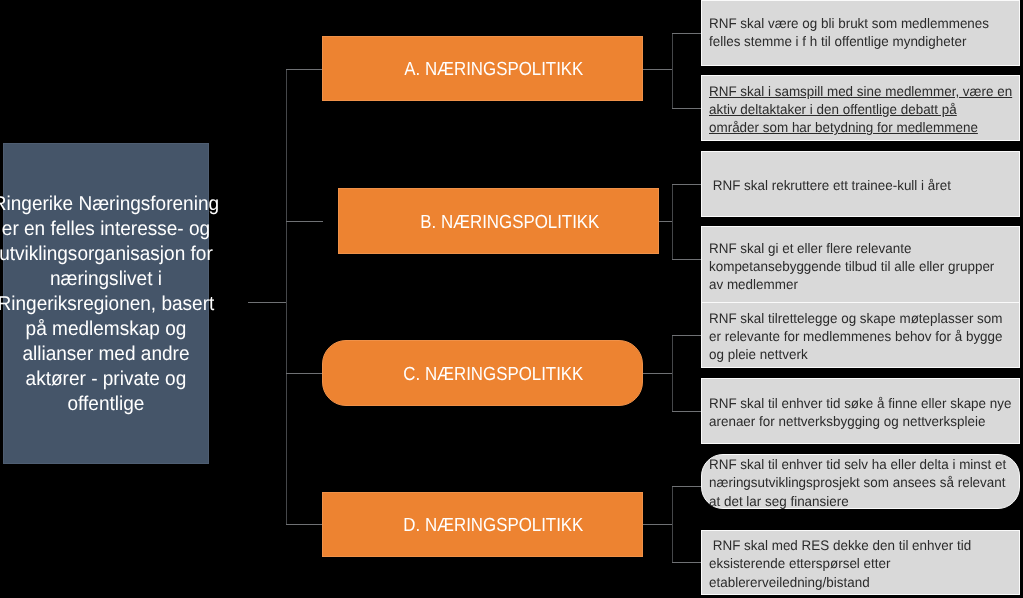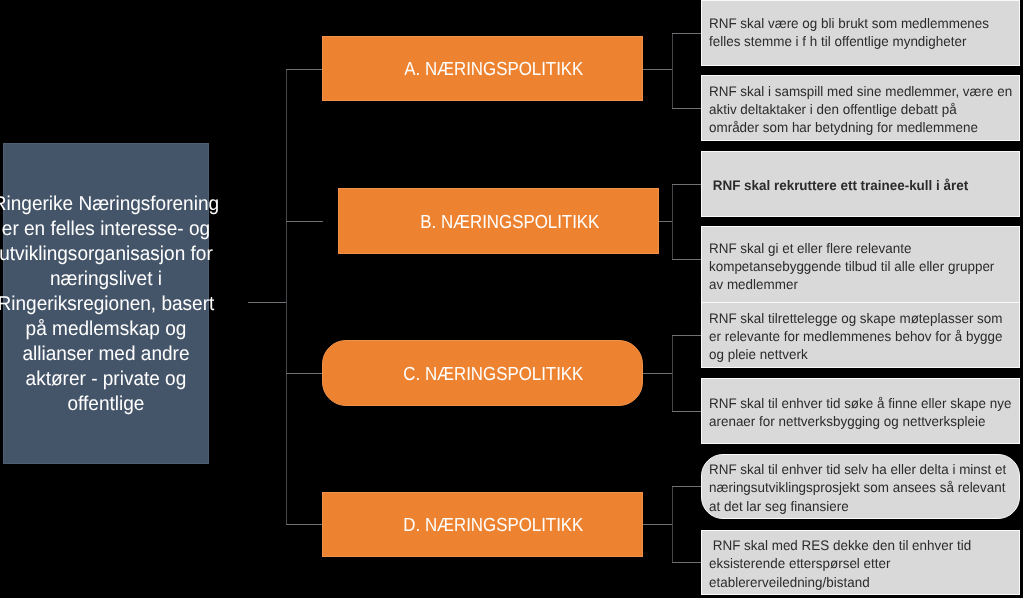--- a/index.html
+++ b/index.html
@@ -92,38 +92,38 @@
   <div class="node branch-node" style="left:322px;top:340px;width:321px;height:66px;border-radius:24px;">
     <span>C. NÆRINGSPOLITIKK</span>
   </div>
   <div class="node branch-node" style="left:322px;top:492px;width:321px;height:65px;">
     <span>D. NÆRINGSPOLITIKK</span>
   </div>
 
   <div class="node leaf-node" style="left:701px;top:0px;width:319px;height:66px;">
     <div id="leaf-a1-text">RNF skal være og bli brukt som medlemmenes<br>felles stemme i f h til offentlige myndigheter</div>
   </div>
-  <div class="node leaf-node" style="left:701px;top:75px;width:319px;height:66px;">
+  <div class="node leaf-node" style="left:701px;top:75px;width:319px;height:66px;text-decoration:underline;">
     <div>RNF skal i samspill med sine medlemmer, være en<br>aktiv deltaktaker i den offentlige debatt på<br>områder som har betydning for medlemmene</div>
   </div>
 
-  <div class="node leaf-node" style="left:701px;top:151px;width:319px;height:66px;font-weight:bold;">
+  <div class="node leaf-node" style="left:701px;top:151px;width:319px;height:66px;">
     <div> RNF skal rekruttere ett trainee-kull i året</div>
   </div>
   <div class="node leaf-node" style="left:701px;top:226px;width:319px;height:78px;">
     <div>RNF skal gi et eller flere relevante<br>kompetansebyggende tilbud til alle eller grupper<br>av medlemmer</div>
   </div>
 
   <div class="node leaf-node" style="left:701px;top:302px;width:319px;height:66px;">
     <div>RNF skal tilrettelegge og skape møteplasser som<br>er relevante for medlemmenes behov for å bygge<br>og pleie nettverk</div>
   </div>
   <div class="node leaf-node" style="left:701px;top:378px;width:319px;height:66px;">
     <div>RNF skal til enhver tid søke å finne eller skape nye<br>arenaer for nettverksbygging og nettverkspleie</div>
   </div>
 
-  <div class="node leaf-node" style="left:701px;top:454px;width:319px;height:65px;border-radius:22px;">
+  <div class="node leaf-node" style="left:701px;top:454px;width:319px;height:55px;border-radius:22px;">
     <div>RNF skal til enhver tid selv ha eller delta i minst et<br>næringsutviklingsprosjekt som ansees så relevant<br>at det lar seg finansiere</div>
   </div>
   <div class="node leaf-node" style="left:701px;top:530px;width:319px;height:65px;">
     <div> RNF skal med RES dekke den til enhver tid<br>eksisterende etterspørsel etter<br>etablererveiledning/bistand</div>
   </div>
 
 </div>
 
 </body></html>

